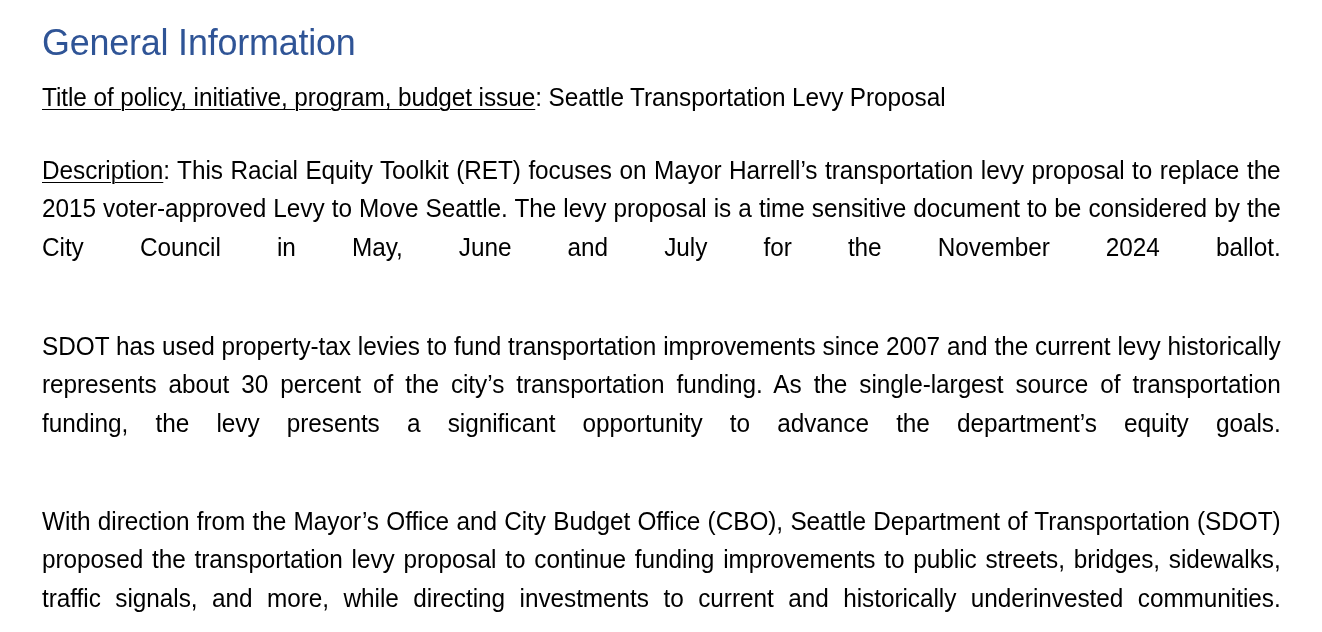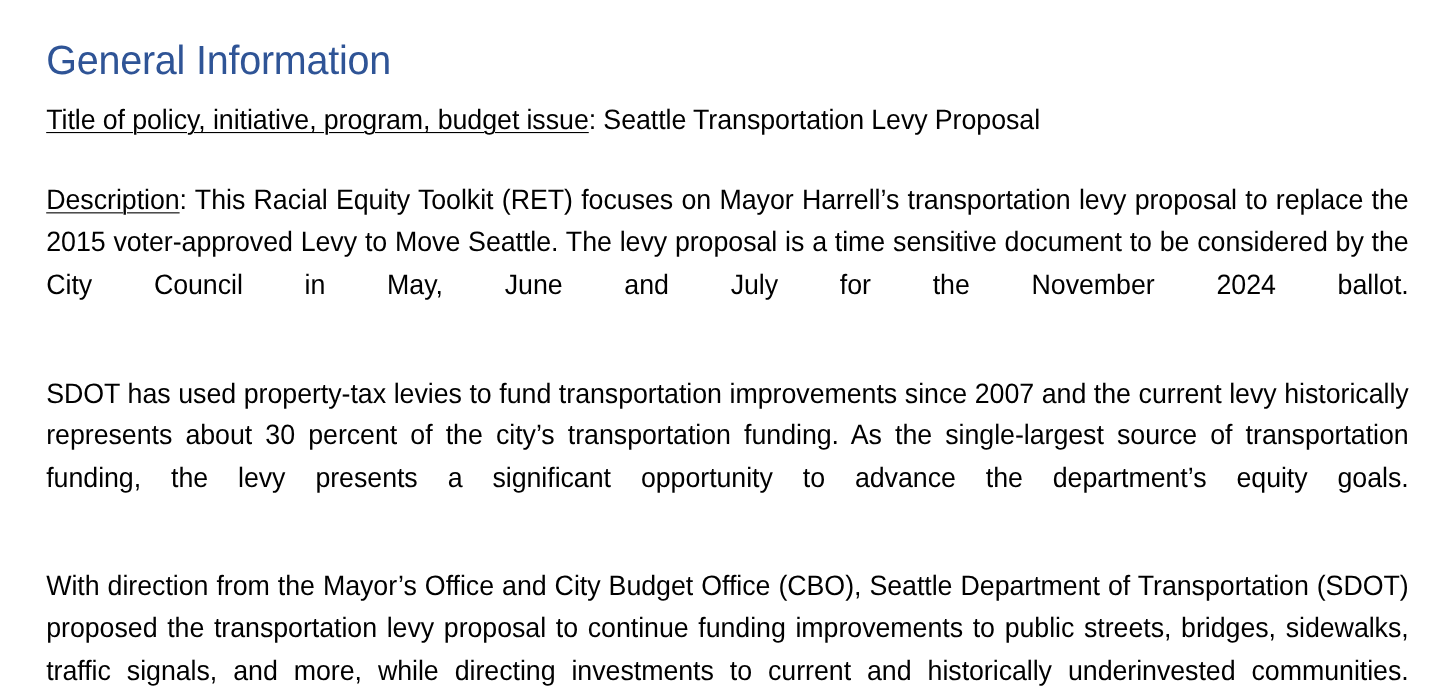--- a/index.html
+++ b/index.html
@@ -14,21 +14,21 @@
     font-family: "Liberation Sans", "DejaVu Sans", sans-serif;
     color: #000000;
     -webkit-font-smoothing: antialiased;
   }
 
   #page {
     position: relative;
     width: 1322px;
     height: 632px;
     box-sizing: border-box;
-    padding: 16px 40px 0px 42px;
+    padding: 4px 40px 0px 42px;
     background: #ffffff;
   }
 
   
   .doc-heading {
     margin: 0;
     padding-top: 16px;
     font-size: 37px;
     line-height: 1.22;
     font-weight: 400;

